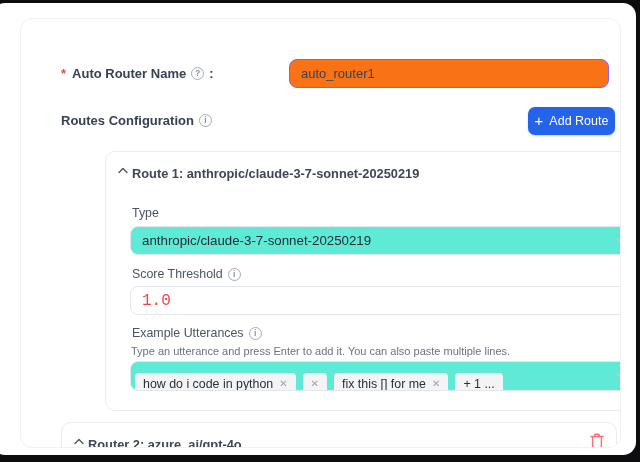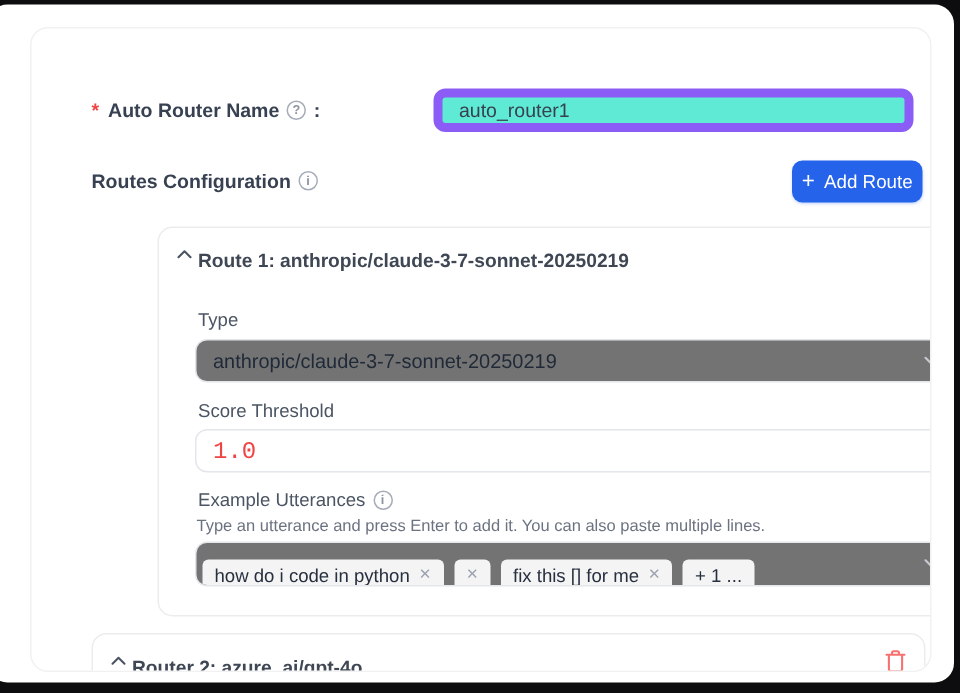--- a/index.html
+++ b/index.html
@@ -28,21 +28,21 @@
   .req { color:#ef4444; font-size:13px; margin-right:1px; }
   .qcircle, .icircle {
     width:13px; height:13px; border-radius:50%;
     border:1.2px solid #a6adb8; color:#8b93a0;
     font-size:8.5px; font-weight:700; line-height:11px; text-align:center;
     display:inline-block; flex:0 0 auto;
   }
   .name-row-label { left:40px; top:47px; }
   .name-input {
     position:absolute; left:268px; top:40px; width:320px; height:29px;
-    border:6px solid #8b5cf6; border-radius:8px; background:#5eead4;
+    border:1px solid #8b5cf6; border-radius:8px; background:#f97316;
     font-family:"Liberation Sans", sans-serif;
     font-size:13px; color:#374151; padding:0 11px; outline:none;
   }
 
   .routes-config-label { left:40px; top:94px; font-weight:700; }
   .add-route-btn {
     position:absolute; left:507px; top:88px; width:87px; height:28px;
     background:#2563eb; color:#fff; border:none; border-radius:7px;
     font-family:"Liberation Sans", sans-serif;
     font-size:12.5px; font-weight:500; cursor:pointer;
@@ -72,21 +72,21 @@
     position:absolute; right:11px; top:10px; width:16px; height:16px;
     background:none; border:none; cursor:pointer; padding:0; line-height:0;
   }
 
   .sub-label {
     position:absolute; left:26px; font-size:12.4px; color:#4b5563;
     display:flex; align-items:center; gap:5px; white-space:nowrap;
   }
   .box {
     position:absolute; left:24px; width:508px; height:29px;
-    border:1px solid #e3e6ea; border-radius:8px; background:#737373;
+    border:1px solid #e3e6ea; border-radius:8px; background:#5eead4;
   }
   .select-box { cursor:pointer; display:flex; align-items:center; }
   .select-value {
     font-size:13.3px; color:#1f2937; padding-left:11px; white-space:nowrap;
   }
   .chevron-down {
     position:absolute; right:10px; top:50%; transform:translateY(-50%);
     color:#c6cbd2; line-height:0;
   }
   .score-input {
@@ -156,21 +156,21 @@
     </div>
     <div class="box select-box" style="top:74px;">
       <span class="select-value">anthropic/claude-3-7-sonnet-20250219</span>
       <span class="chevron-down">
         <svg width="11" height="7" viewBox="0 0 11 7">
             <path d="M1 1 L5.5 5.5 L10 1" fill="none" stroke="#c6cbd2" stroke-width="1.4" stroke-linecap="round" stroke-linejoin="round"></path>
           </svg>
       </span>
     </div>
 
-    <div class="sub-label" style="top:115px;flex-direction:column;">
+    <div class="sub-label" style="top:115px;">
       <span>Score Threshold</span>
       <span class="icircle">i</span>
     </div>
     <input class="score-input" style="top: 134px;" value="1.0">
 
     <div class="sub-label" style="top:174px;">
       <span>Example Utterances</span>
       <span class="icircle">i</span>
     </div>
     <div class="help-text" style="top:193px;">Type an utterance and press Enter to add it. You can also paste multiple lines.</div>

